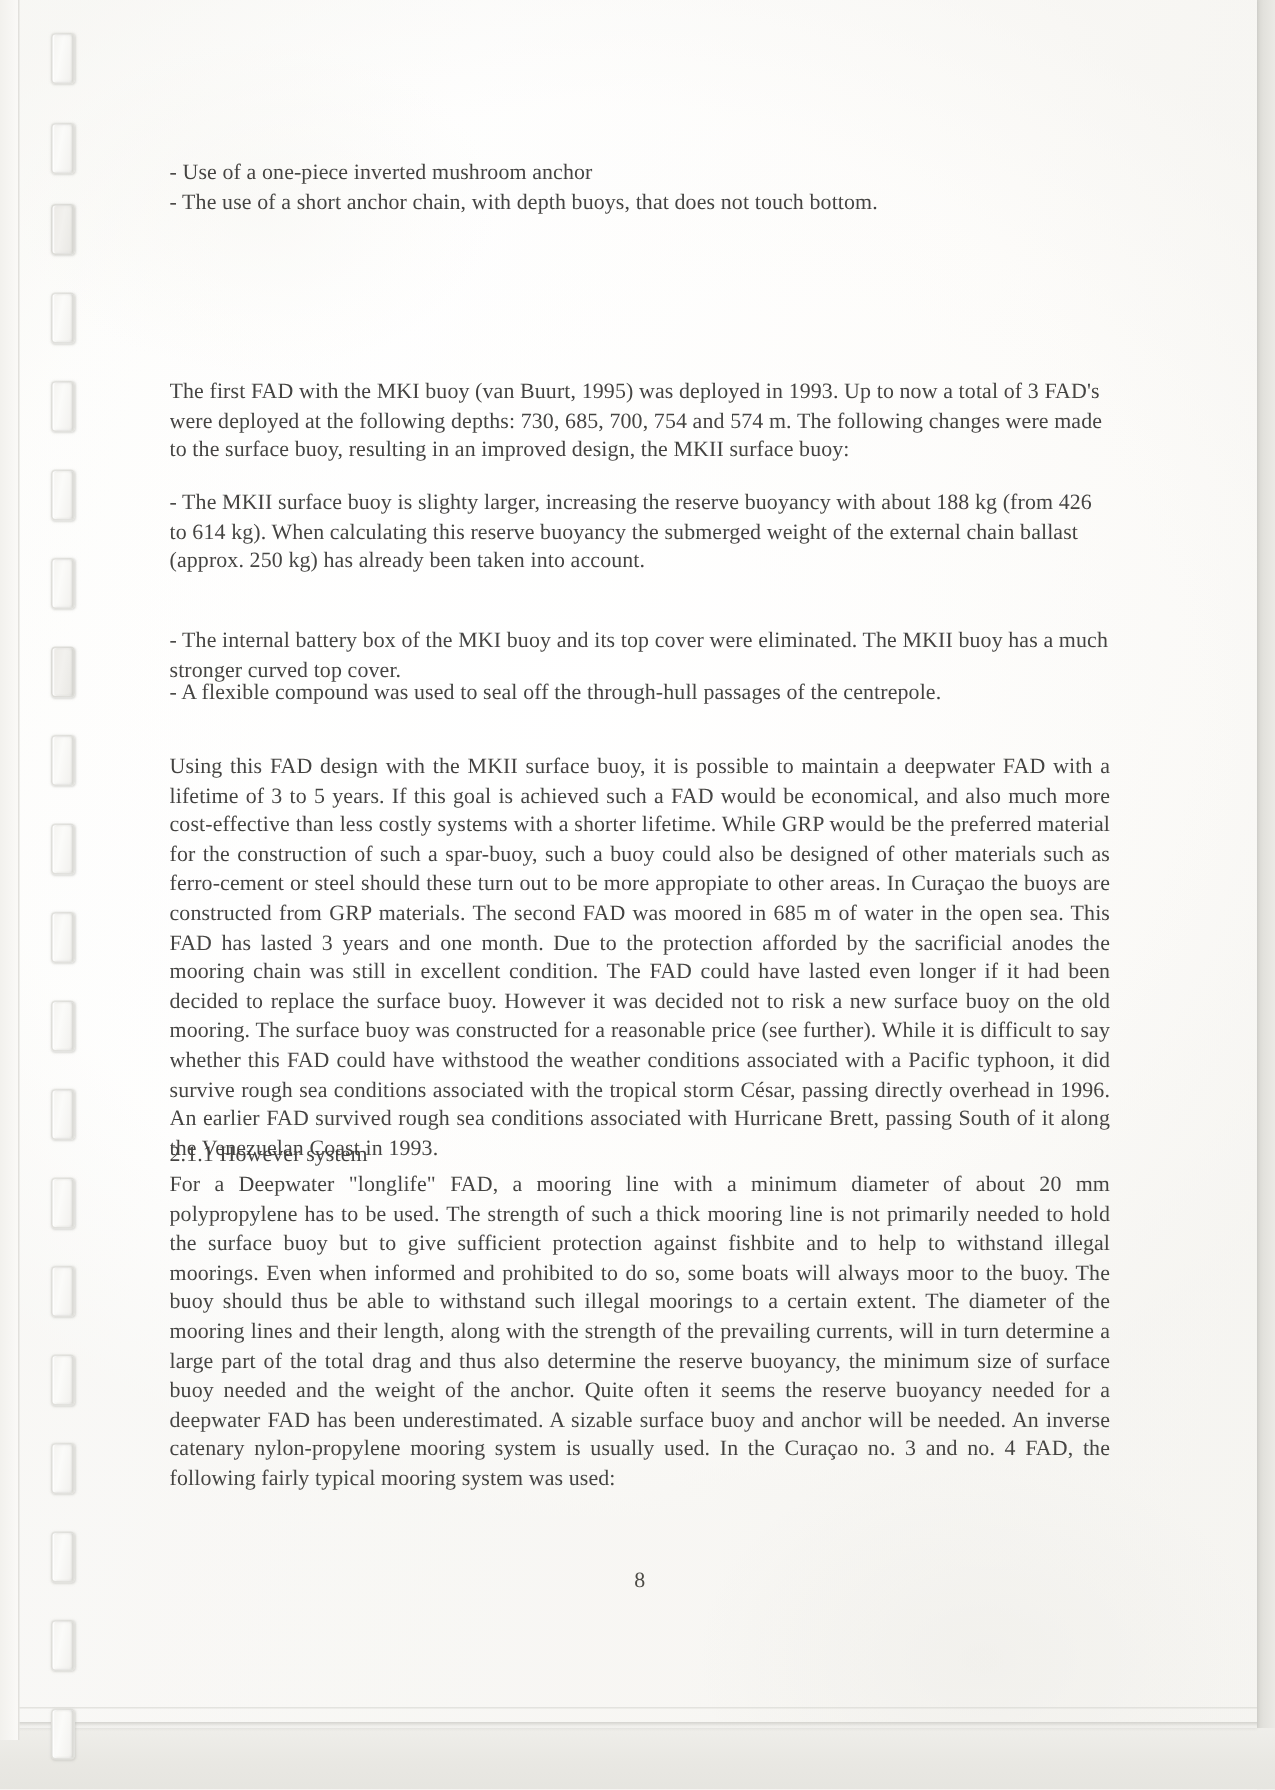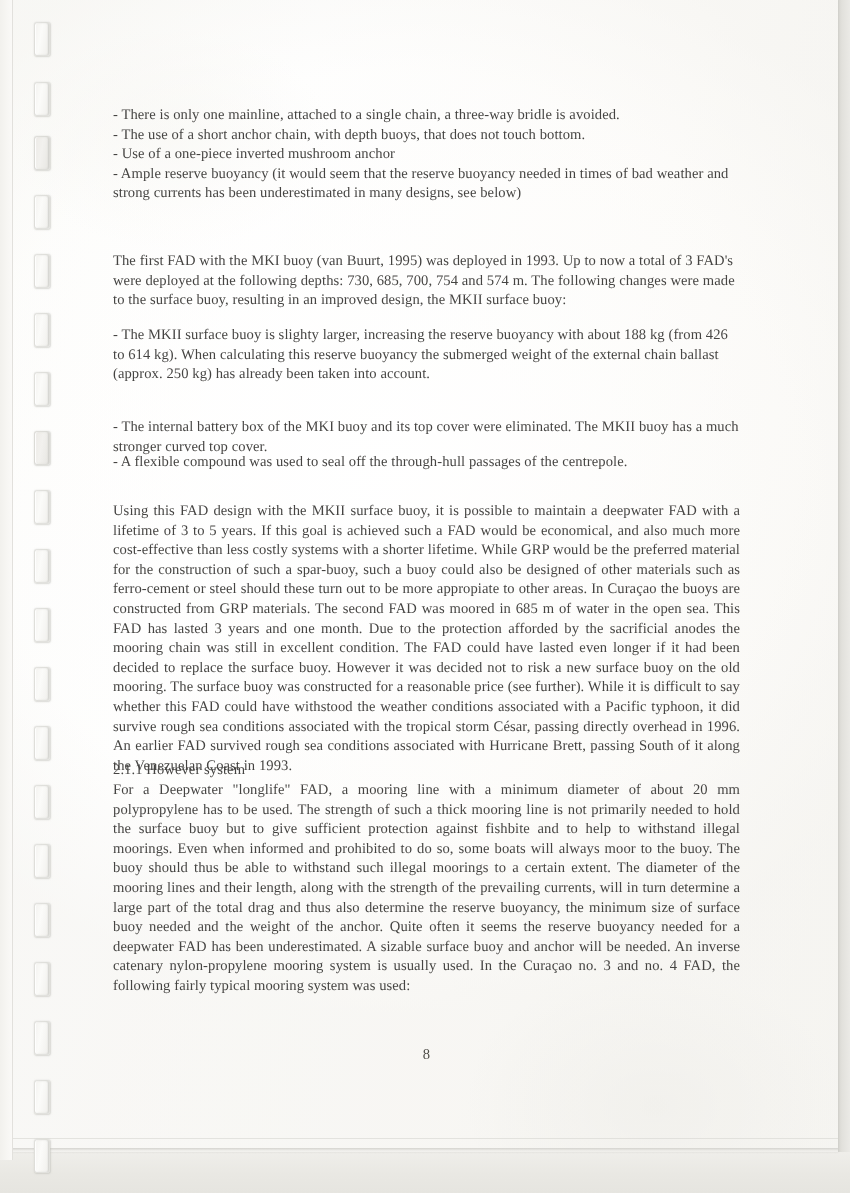--- a/index.html
+++ b/index.html
@@ -185,24 +185,22 @@
   <div class="hole" style="top:844px"></div>
   <div class="hole" style="top:903px"></div>
   <div class="hole" style="top:962px"></div>
   <div class="hole" style="top:1021px"></div>
   <div class="hole" style="top:1080px"></div>
   <div class="hole" style="top:1139px"></div>
 
   <div class="text-layer inked">
 
     <div class="blk" style="top:106px">
-      <p class="nojust">- There is only one mainline, attached to a single chain, a three-way bridle is avoided.</p>
+      <p class="nojust">- Use of a one-piece inverted mushroom anchor</p>
       <p class="nojust">- The use of a short anchor chain, with depth buoys, that does not touch bottom.</p>
-      <p class="nojust">- Use of a one-piece inverted mushroom anchor</p>
-      <p class="nojust">- Ample reserve buoyancy (it would seem that the reserve buoyancy needed in times of bad weather and strong currents has been underestimated in many designs, see below)</p>
     </div>
 
     <div class="blk" style="top:252px">
       <p class="nojust">The first FAD with the MKI buoy (van Buurt, 1995) was deployed in 1993. Up to now a total of 3 FAD's were deployed at the following depths: 730, 685, 700, 754 and 574 m. The following changes were made to the surface buoy, resulting in an improved design, the MKII surface buoy:</p>
     </div>
 
     <div class="blk" style="top:326px">
       <p class="nojust">- The MKII surface buoy is slighty larger, increasing the reserve buoyancy with about 188 kg (from 426 to 614 kg). When calculating this reserve buoyancy the submerged weight of the external chain ballast (approx. 250 kg) has already been taken into account.</p>
     </div>
     <div class="blk" style="top:418px">

